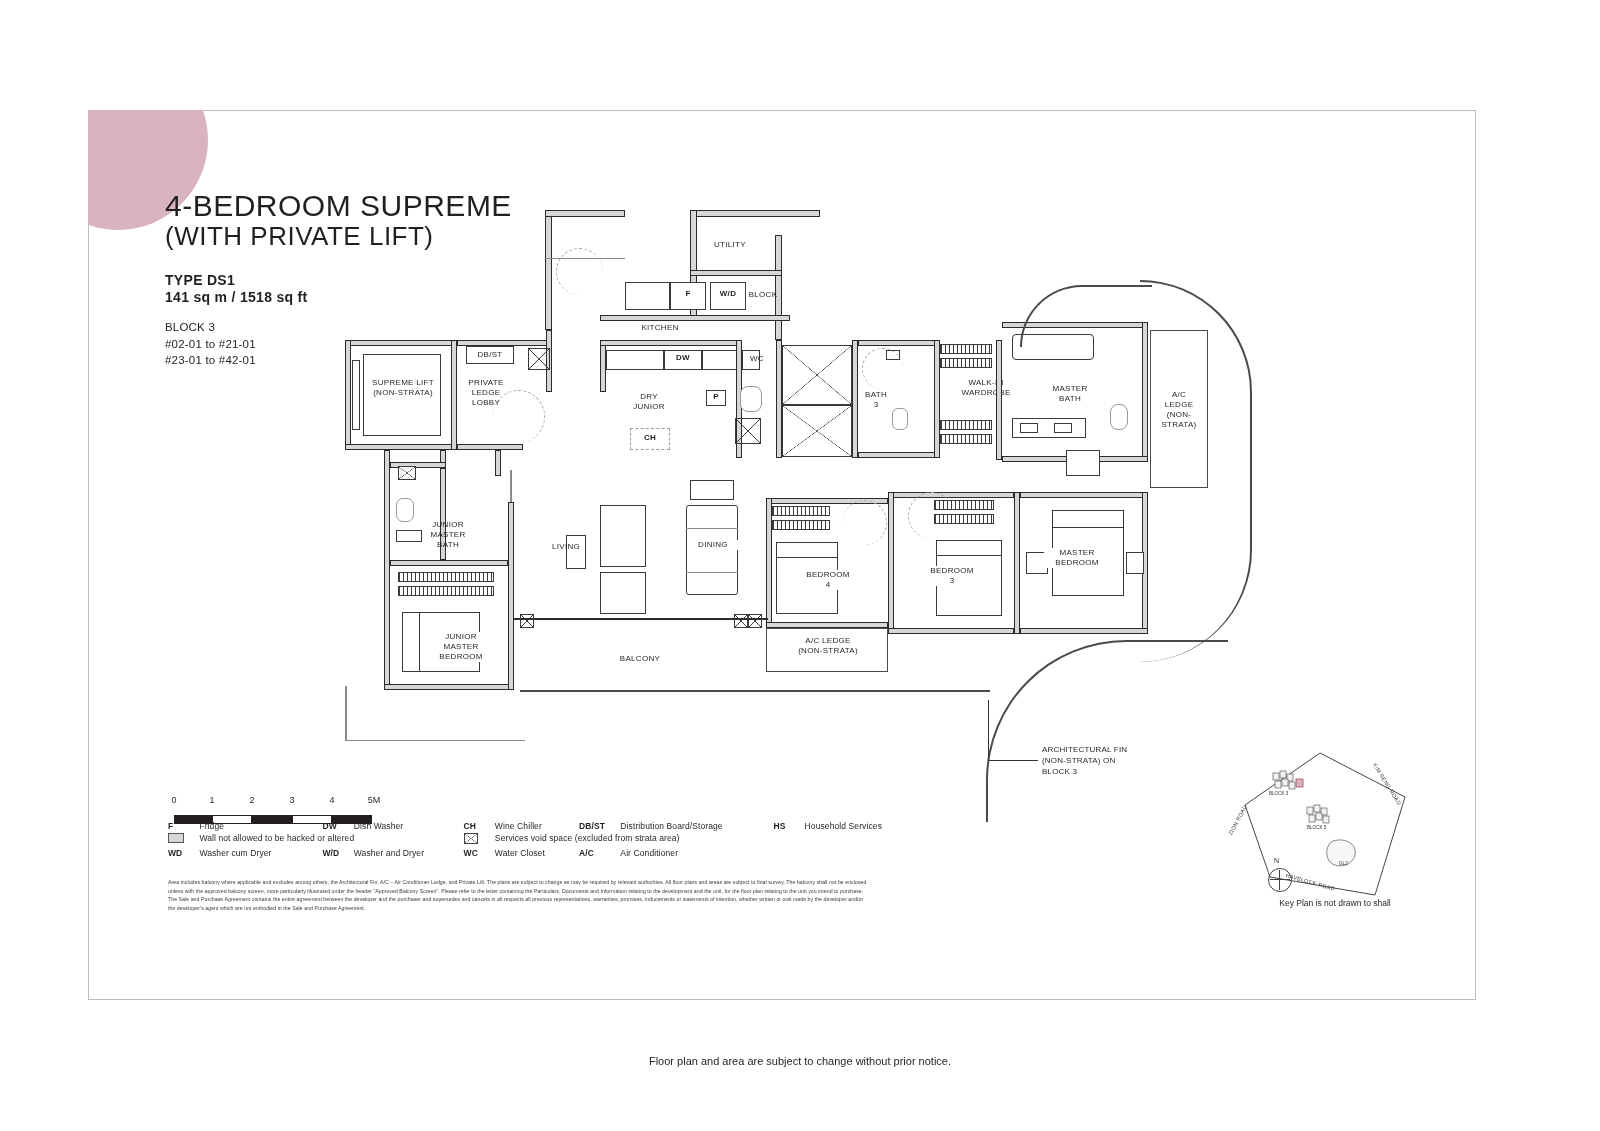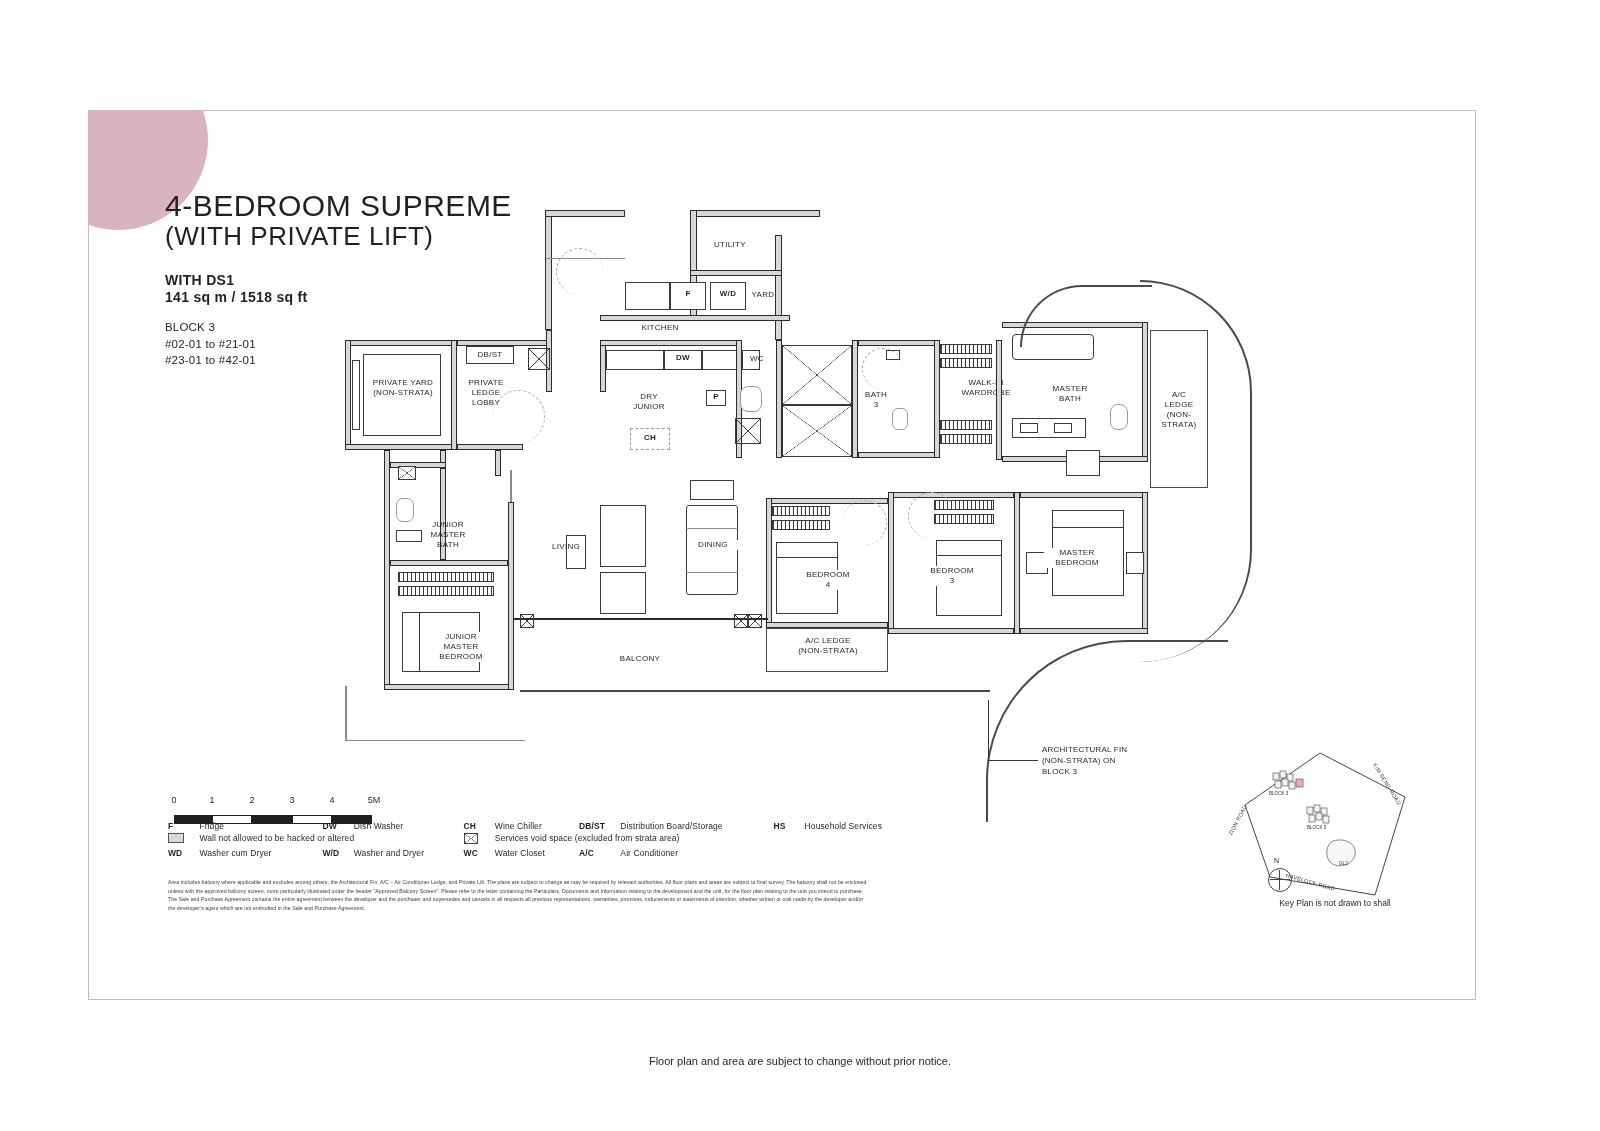--- a/index.html
+++ b/index.html
@@ -83,21 +83,21 @@
 <body>
 
 <div class="page">
 
   <div class="sheet-border"></div>
   <div class="pink-arc"></div>
 
   <div class="title-block">
     <div class="title-main">4-BEDROOM SUPREME</div>
     <div class="title-sub">(WITH PRIVATE LIFT)</div>
-    <div class="type-line">WITH DS1</div>
+    <div class="type-line">TYPE DS1</div>
     <div class="area-line">141 sq m / 1518 sq ft</div>
     <div class="block-info">
       <div>BLOCK 3</div>
       <div>#02-01 to #21-01</div>
       <div>#23-01 to #42-01</div>
     </div>
   </div>
 
   <div class="fp">
 
@@ -105,36 +105,36 @@
     <div class="wall" style="left:545px;top:210px;width:80px;height:7px;"></div>
     <div class="wall" style="left:690px;top:210px;width:130px;height:7px;"></div>
     <div class="wall" style="left:690px;top:210px;width:7px;height:110px;"></div>
     <div class="wall" style="left:775px;top:235px;width:7px;height:105px;"></div>
     <div class="wall" style="left:690px;top:270px;width:92px;height:6px;"></div>
     <div class="wall" style="left:600px;top:315px;width:190px;height:6px;"></div>
     <div class="lineg" style="left:545px;top:258px;width:80px;height:1px;"></div>
     <div class="arc" style="left:556px;top:248px;width:46px;height:46px;border-color:#a9a9a9;border-style:dashed;border-right:none;border-bottom:none;"></div>
 
     <div class="rm" style="left:700px;top:240px;width:60px;">UTILITY</div>
-    <div class="rm" style="left:740px;top:290px;width:46px;">YARD</div>
+    <div class="rm" style="left:740px;top:290px;width:46px;">BLOCK</div>
     <div class="rm" style="left:630px;top:323px;width:60px;">KITCHEN</div>
 
     <div class="box" style="left:625px;top:282px;width:45px;height:28px;"></div>
     <div class="box" style="left:670px;top:282px;width:36px;height:28px;"></div>
     <div class="rm" style="left:670px;top:289px;width:36px;font-weight:bold;">F</div>
     <div class="box" style="left:710px;top:282px;width:36px;height:28px;"></div>
     <div class="rm" style="left:710px;top:289px;width:36px;font-weight:bold;">W/D</div>
 
     <div class="wall" style="left:345px;top:340px;width:112px;height:6px;"></div>
     <div class="wall" style="left:345px;top:340px;width:6px;height:110px;"></div>
     <div class="wall" style="left:345px;top:444px;width:112px;height:6px;"></div>
     <div class="wall" style="left:451px;top:340px;width:6px;height:110px;"></div>
     <div class="box" style="left:363px;top:354px;width:78px;height:82px;"></div>
     <div class="box" style="left:352px;top:360px;width:8px;height:70px;"></div>
-    <div class="rm" style="left:360px;top:378px;width:86px;white-space:pre-line;">PRIVATE YARD
+    <div class="rm" style="left:360px;top:378px;width:86px;white-space:pre-line;">SUPREME LIFT
 (NON-STRATA)</div>
 
     <div class="wall" style="left:457px;top:340px;width:95px;height:6px;"></div>
     <div class="wall" style="left:546px;top:330px;width:6px;height:62px;"></div>
     <div class="box" style="left:466px;top:346px;width:48px;height:18px;"></div>
     <div class="rm" style="left:466px;top:350px;width:48px;">DB/ST</div>
     <div class="xbox" style="left:528px;top:348px;width:22px;height:22px;"></div>
     <div class="rm" style="left:455px;top:378px;width:62px;white-space:pre-line;">PRIVATE
 LEDGE
 LOBBY</div>

